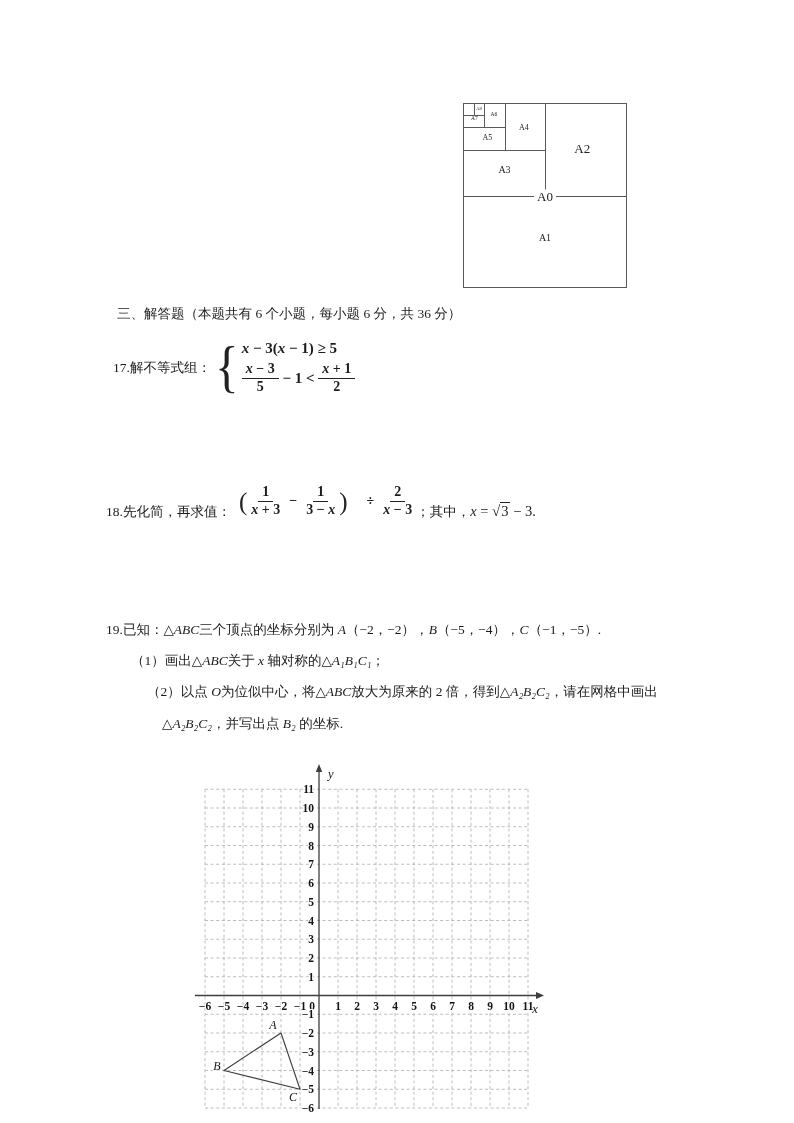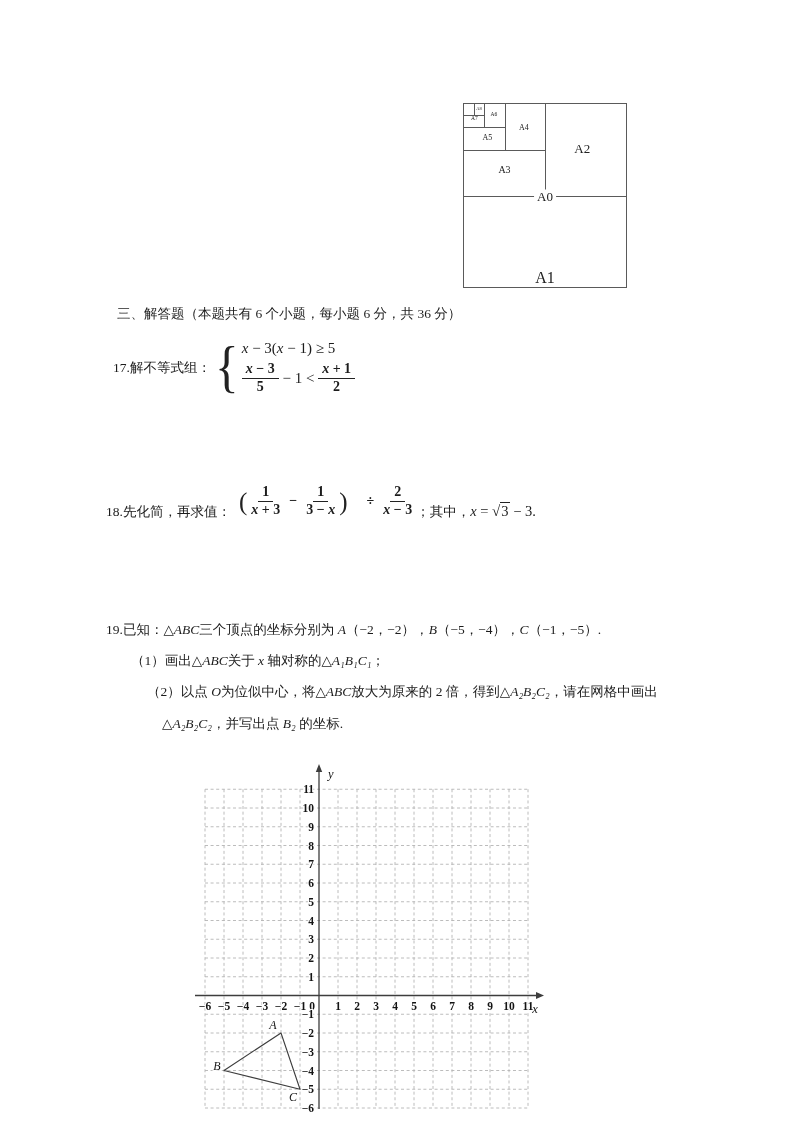--- a/index.html
+++ b/index.html
@@ -19,21 +19,21 @@
   .dline.v{width:1px;}
   .dlabel{
     position:absolute;transform:translate(-50%,-50%);
     font-family:"Liberation Serif","DejaVu Serif",serif;color:#222;
     white-space:nowrap;line-height:1;
   }
   
   .cn{font-size:13.5px;line-height:15px;white-space:pre;}
   .mv{font-style:italic;font-family:"Liberation Serif","DejaVu Serif",serif;white-space:pre;}
   .mo{font-family:"Liberation Serif","DejaVu Serif",serif;white-space:pre;}
-  .math{font-size:15px;font-weight:400;}
+  .math{font-size:15px;font-weight:700;}
   .frac{display:inline-flex;flex-direction:column;align-items:center;font-weight:600;line-height:1.05;}
   .frac .num{padding:0 4px 1px;border-bottom:1.3px solid #222;text-align:center;}
   .frac .den{padding:1px 4px 0;text-align:center;}
   .p17{left:113px;top:336px;display:flex;align-items:center;height:62px;}
   .p17 .brace{font-size:58px;font-weight:400;line-height:58px;transform:scaleX(0.85);margin:0 1px 0 2px;color:#222;}
   .p17 .system{display:flex;flex-direction:column;align-items:flex-start;row-gap:5px;}
   .p17 .r1{font-size:15px;}
   .p17 .r2{display:flex;align-items:center;font-size:14px;}
   .p18{left:106px;top:477px;display:flex;align-items:center;height:48px;font-size:14px;}
   .p18 .drop{position:relative;top:10px;}
@@ -59,21 +59,21 @@
 <div class="abs a-diagram">
   <div class="dline h" style="top:50%;left:0;width:100%;"></div>
   <div class="dline v" style="left:50%;top:0;height:50%;"></div>
   <div class="dline h" style="top:25%;left:0;width:50%;"></div>
   <div class="dline v" style="left:25%;top:0;height:25%;"></div>
   <div class="dline h" style="top:12.5%;left:0;width:25%;"></div>
   <div class="dline v" style="left:12.5%;top:0;height:12.5%;"></div>
   <div class="dline h" style="top:6.25%;left:0;width:12.5%;"></div>
   <div class="dline v" style="left:6.25%;top:0;height:6.25%;"></div>
   <div class="dlabel" style="left:50%;top:50%;font-size:13px;background:#fff;padding:0 3px;">A0</div>
-  <div class="dlabel" style="left:50%;top:73%;font-size:16px;margin-top:40px;">A1</div>
+  <div class="dlabel" style="left:50%;top:73%;font-size:10px;">A1</div>
   <div class="dlabel" style="left:73%;top:24%;font-size:13px;">A2</div>
   <div class="dlabel" style="left:25%;top:36%;font-size:10px;">A3</div>
   <div class="dlabel" style="left:37%;top:13%;font-size:8px;">A4</div>
   <div class="dlabel" style="left:14.5%;top:18.5%;font-size:8px;">A5</div>
   <div class="dlabel" style="left:18.5%;top:5.8%;font-size:5.5px;">A6</div>
   <div class="dlabel" style="left:6.4%;top:8.4%;font-size:5.5px;">A7</div>
   <div class="dlabel" style="left:9.3%;top:2.9%;font-size:4.5px;">A8</div>
 </div>
 
 <div class="abs cn" style="left:117px;top:306px;">三、解答题（本题共有 6 个小题，每小题 6 分，共 36 分）</div>

